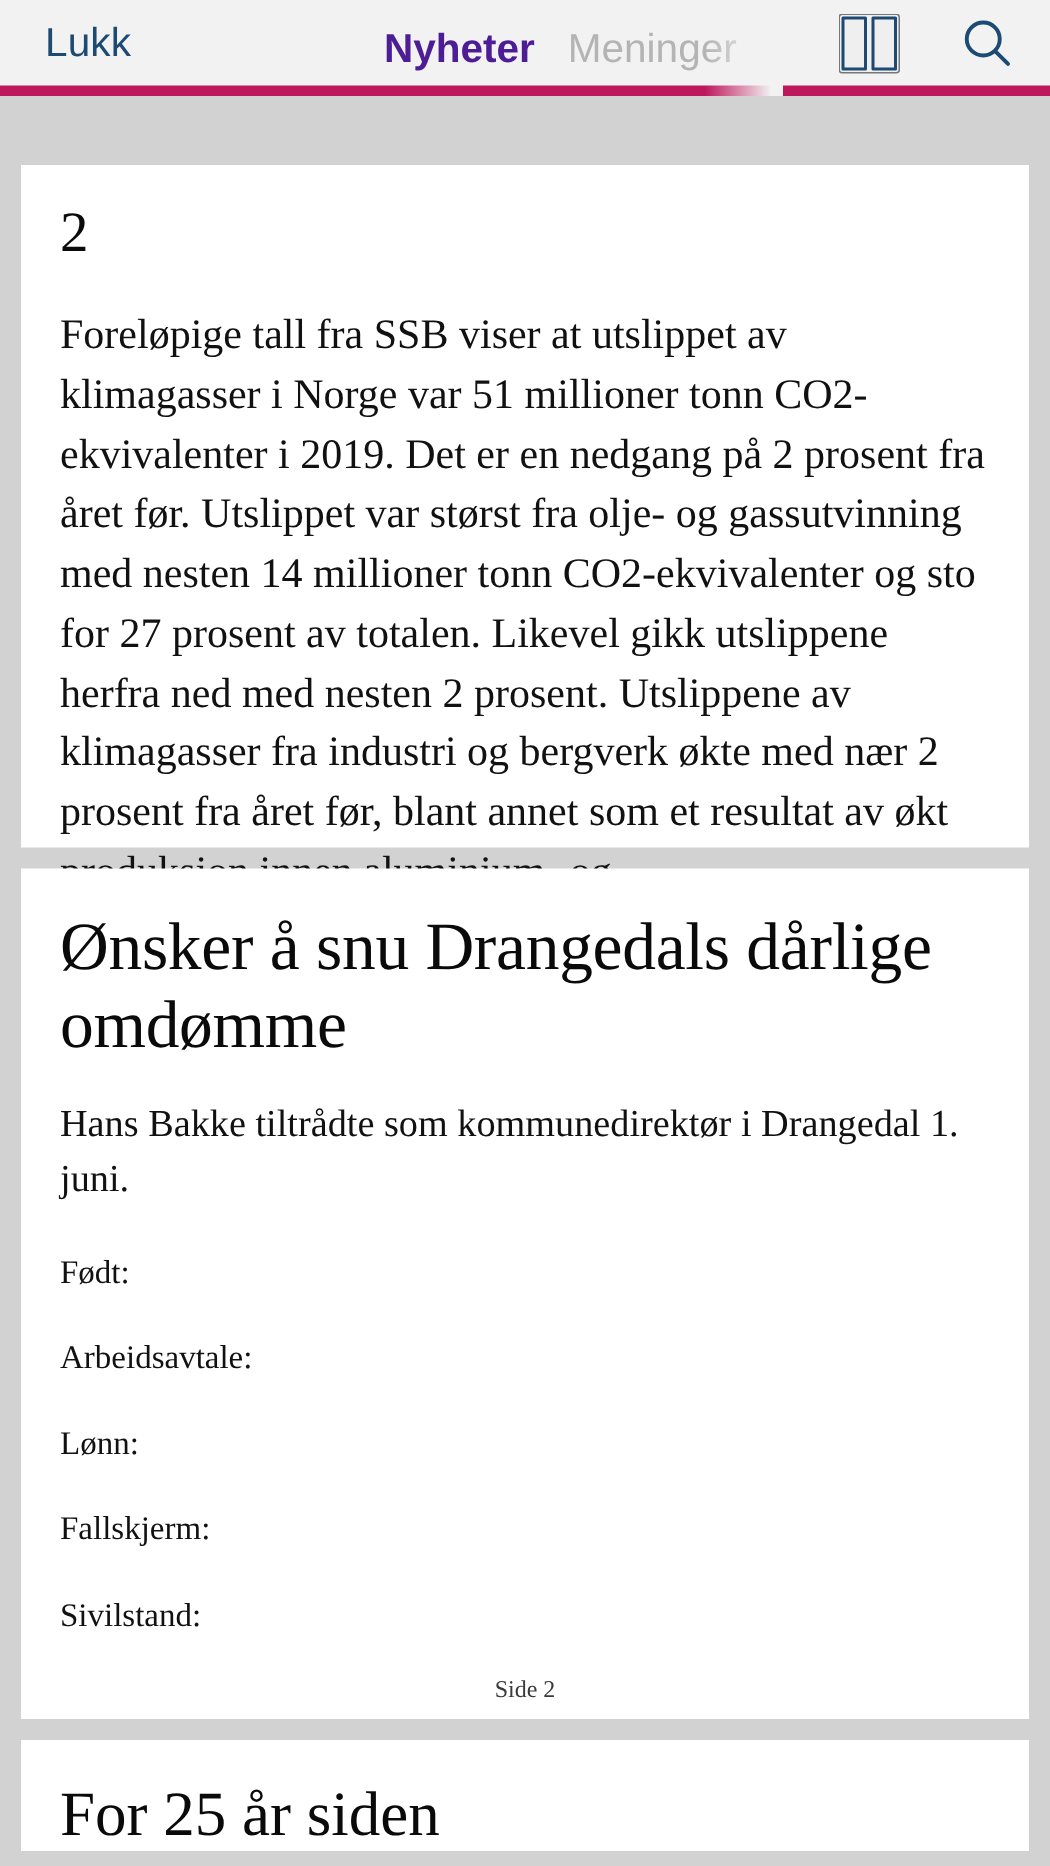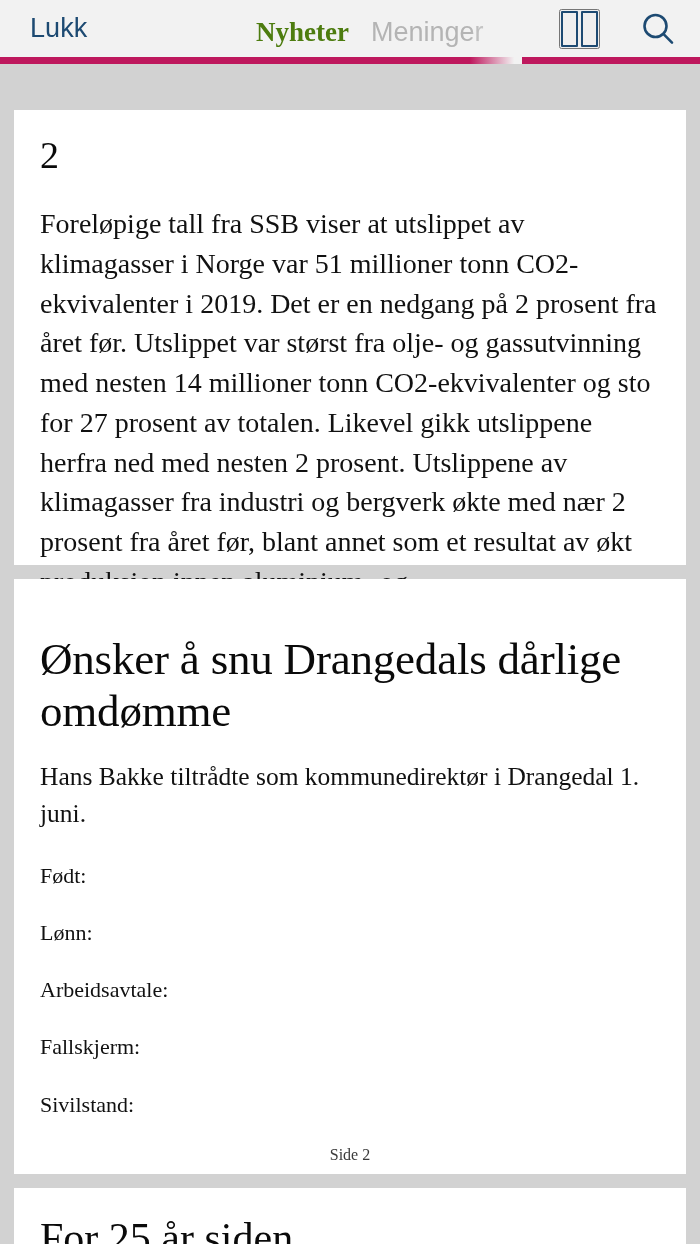--- a/index.html
+++ b/index.html
@@ -58,21 +58,21 @@
   .nav-tabs {
     position:absolute; left:256px; top:0; height:64px;
     display:flex; align-items:center; gap:22px;
     overflow:hidden; width:265px;
   }
   .nav-tab {
     font-size:27px; white-space:nowrap;
     font-family:"Liberation Sans", sans-serif;
     background:none; border:none; cursor:pointer; padding:0;
   }
-  .nav-tab.active { color:#4d7c0f; font-weight:700;font-family:Liberation Serif, serif; }
+  .nav-tab.active { color:#4c1d95; font-weight:700; }
   .nav-tab.inactive { color:#b4b4b4; font-weight:400; }
   .nav-fade {
     position:absolute; left:470px; top:0; width:52px; height:64px;
     background:linear-gradient(to right, rgba(242,242,242,0), rgba(242,242,242,1) 85%);
     pointer-events:none;
   }
   .nav-right { margin-left:auto; display:flex; align-items:center; gap:38px; z-index:3; }
   .pages-icon { display:flex; gap:3px; }
   .pages-icon span {
     display:block; width:17px; height:36px;
@@ -89,21 +89,21 @@
   .card:first-child { margin-top:5px; }
 
   .kicker {
     font-family:"Liberation Serif", serif;
     font-size:38px; color:#0a0a0a; line-height:1.0;
     margin-bottom:30px;
   }
   .headline {
     font-family:"Liberation Serif", serif;
     font-size:45px; color:#0a0a0a; line-height:1.16;
-    margin-bottom:22px; letter-spacing:-0.2px;margin-top:28px;
+    margin-bottom:22px; letter-spacing:-0.2px;
   }
   .headline-sm {
     font-family:"Liberation Serif", serif;
     font-size:42px; color:#0a0a0a; line-height:1.15;
     margin-bottom:24px;
   }
   .body {
     font-family:"Liberation Serif", serif;
     font-size:28px; color:#111; line-height:1.42;
   }
@@ -163,22 +163,22 @@
       <div class="kicker">2</div>
       <div class="body">Foreløpige tall fra SSB viser at utslippet av klimagasser i Norge var 51 millioner tonn CO2-ekvivalenter i 2019. Det er en nedgang på 2 prosent fra året før. Utslippet var størst fra olje- og gassutvinning med nesten 14 millioner tonn CO2-ekvivalenter og sto for 27 prosent av totalen. Likevel gikk utslippene herfra ned med nesten 2 prosent. Utslippene av klimagasser fra industri og bergverk økte med nær 2 prosent fra året før, blant annet som et resultat av økt produksjon innen aluminium- og ferrolegeringsindustrien.</div>
       <div class="spacer"></div>
       <div class="pagemark">Side 2</div>
     </div>
 
     <div class="card card-2">
       <div class="headline">Ønsker å snu Drangedals dårlige omdømme</div>
       <div class="lede">Hans Bakke tiltrådte som kommunedirektør i Drangedal 1. juni.</div>
       <div class="field">Født:</div>
+      <div class="field">Arbeidsavtale:</div>
       <div class="field">Lønn:</div>
-      <div class="field">Arbeidsavtale:</div>
       <div class="field">Fallskjerm:</div>
       <div class="field">Sivilstand:</div>
       <div class="pagemark">Side 2</div>
     </div>
 
     <div class="card card-3">
       <div class="headline-sm">For 25 år siden</div>
 
     </div>
 

